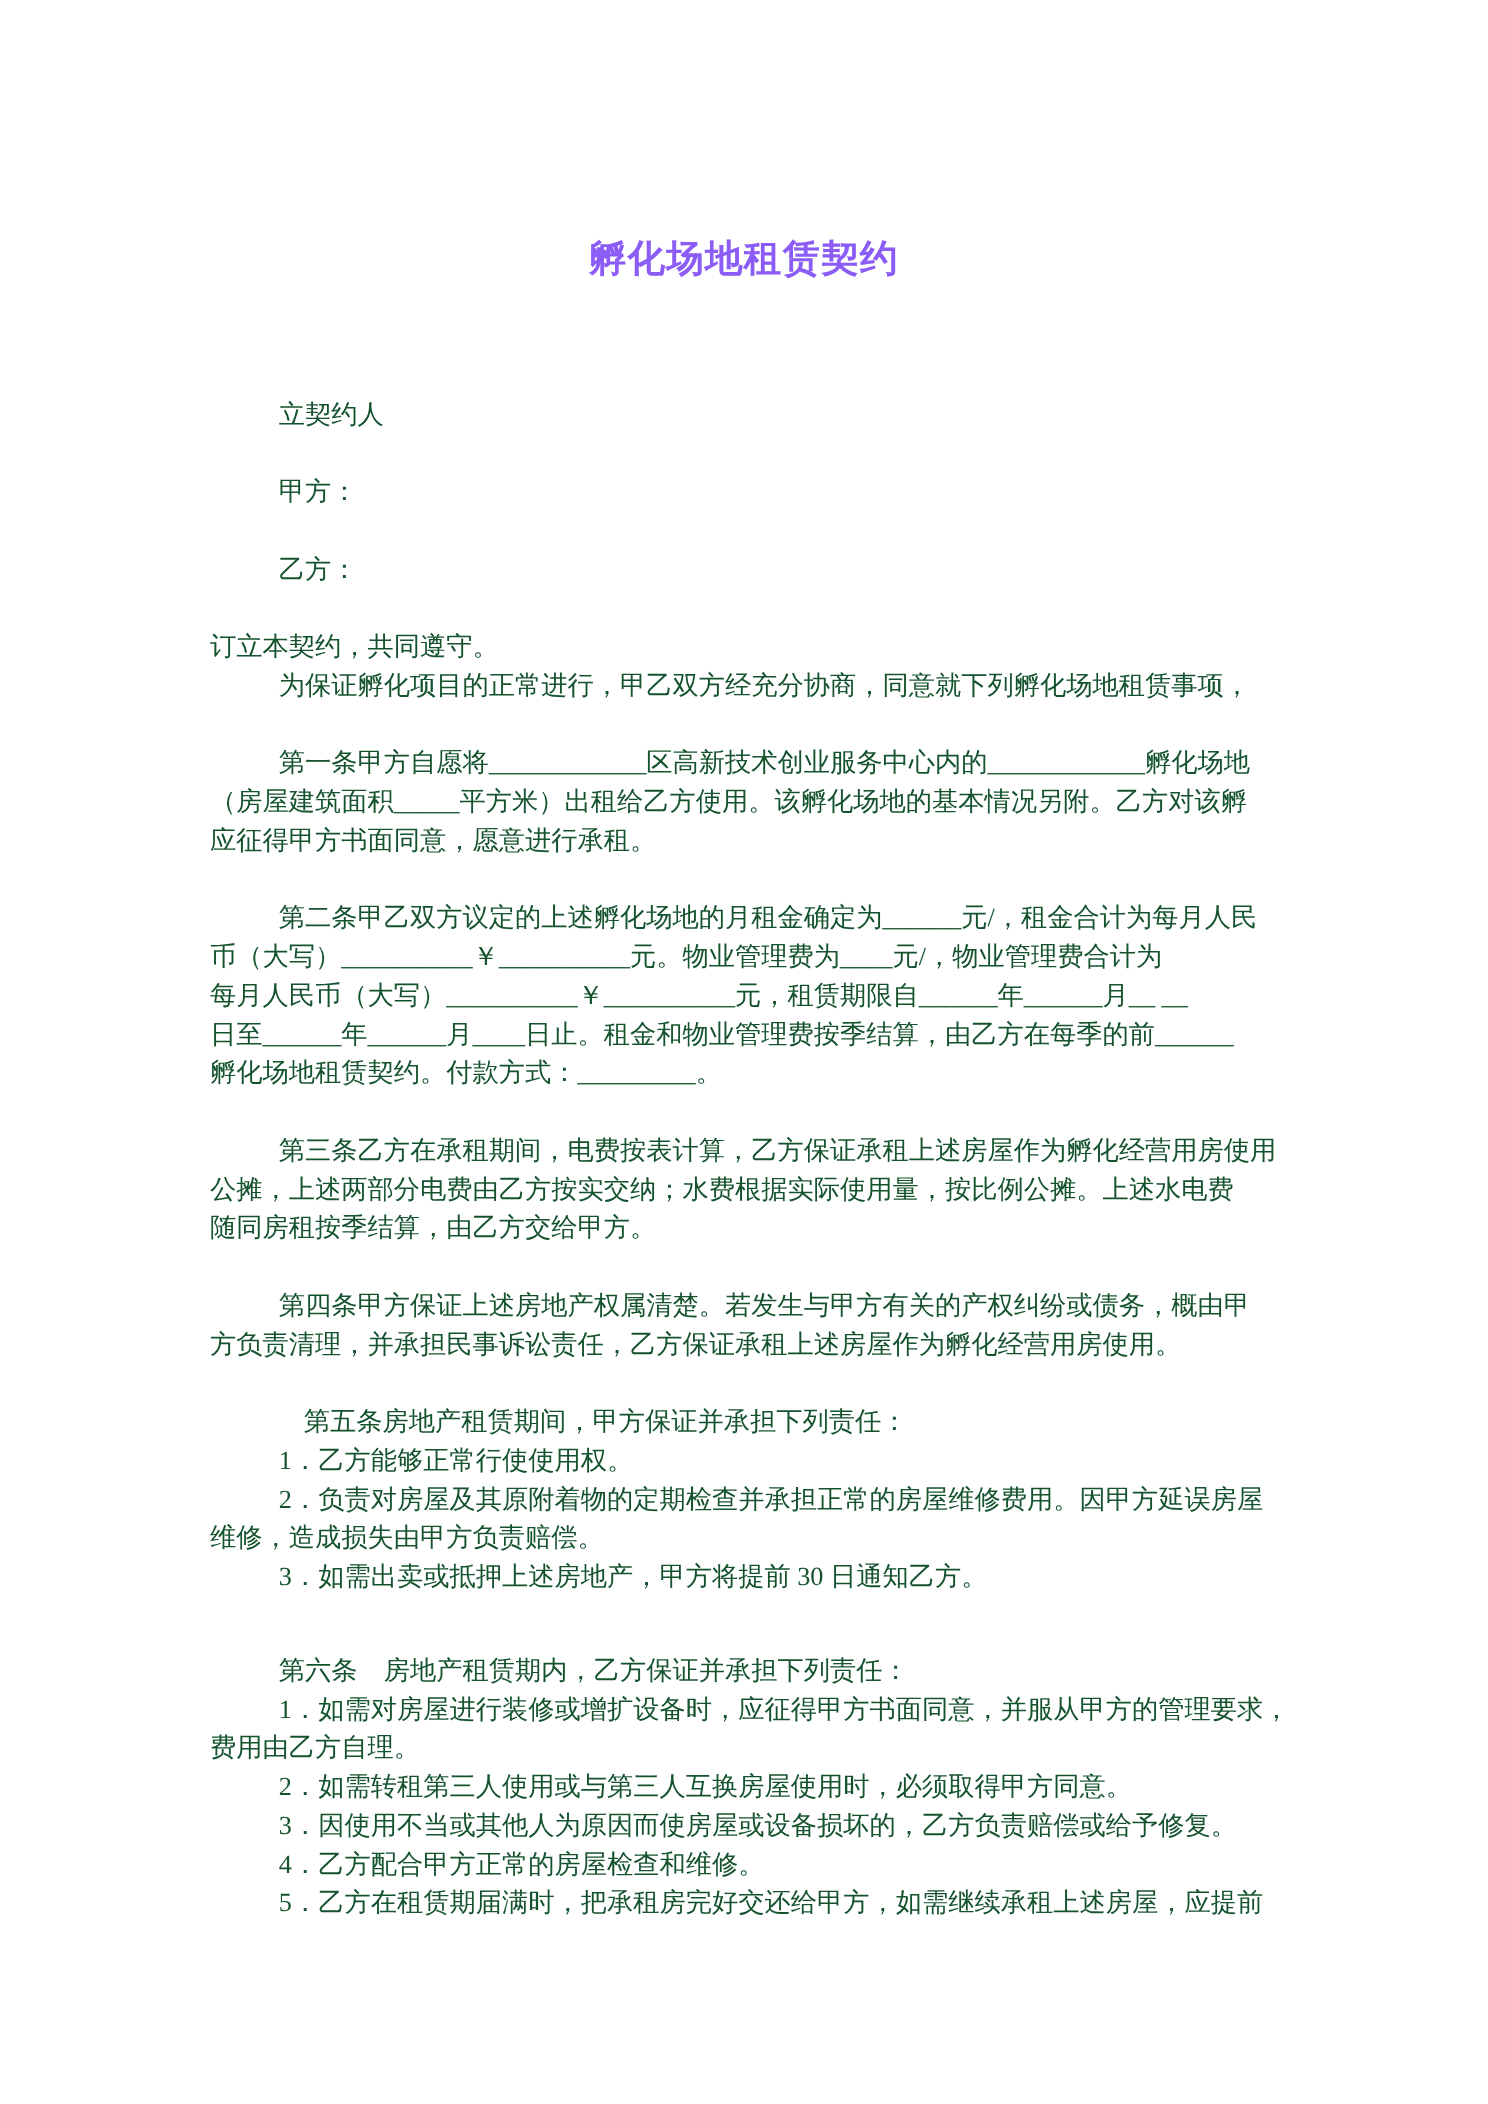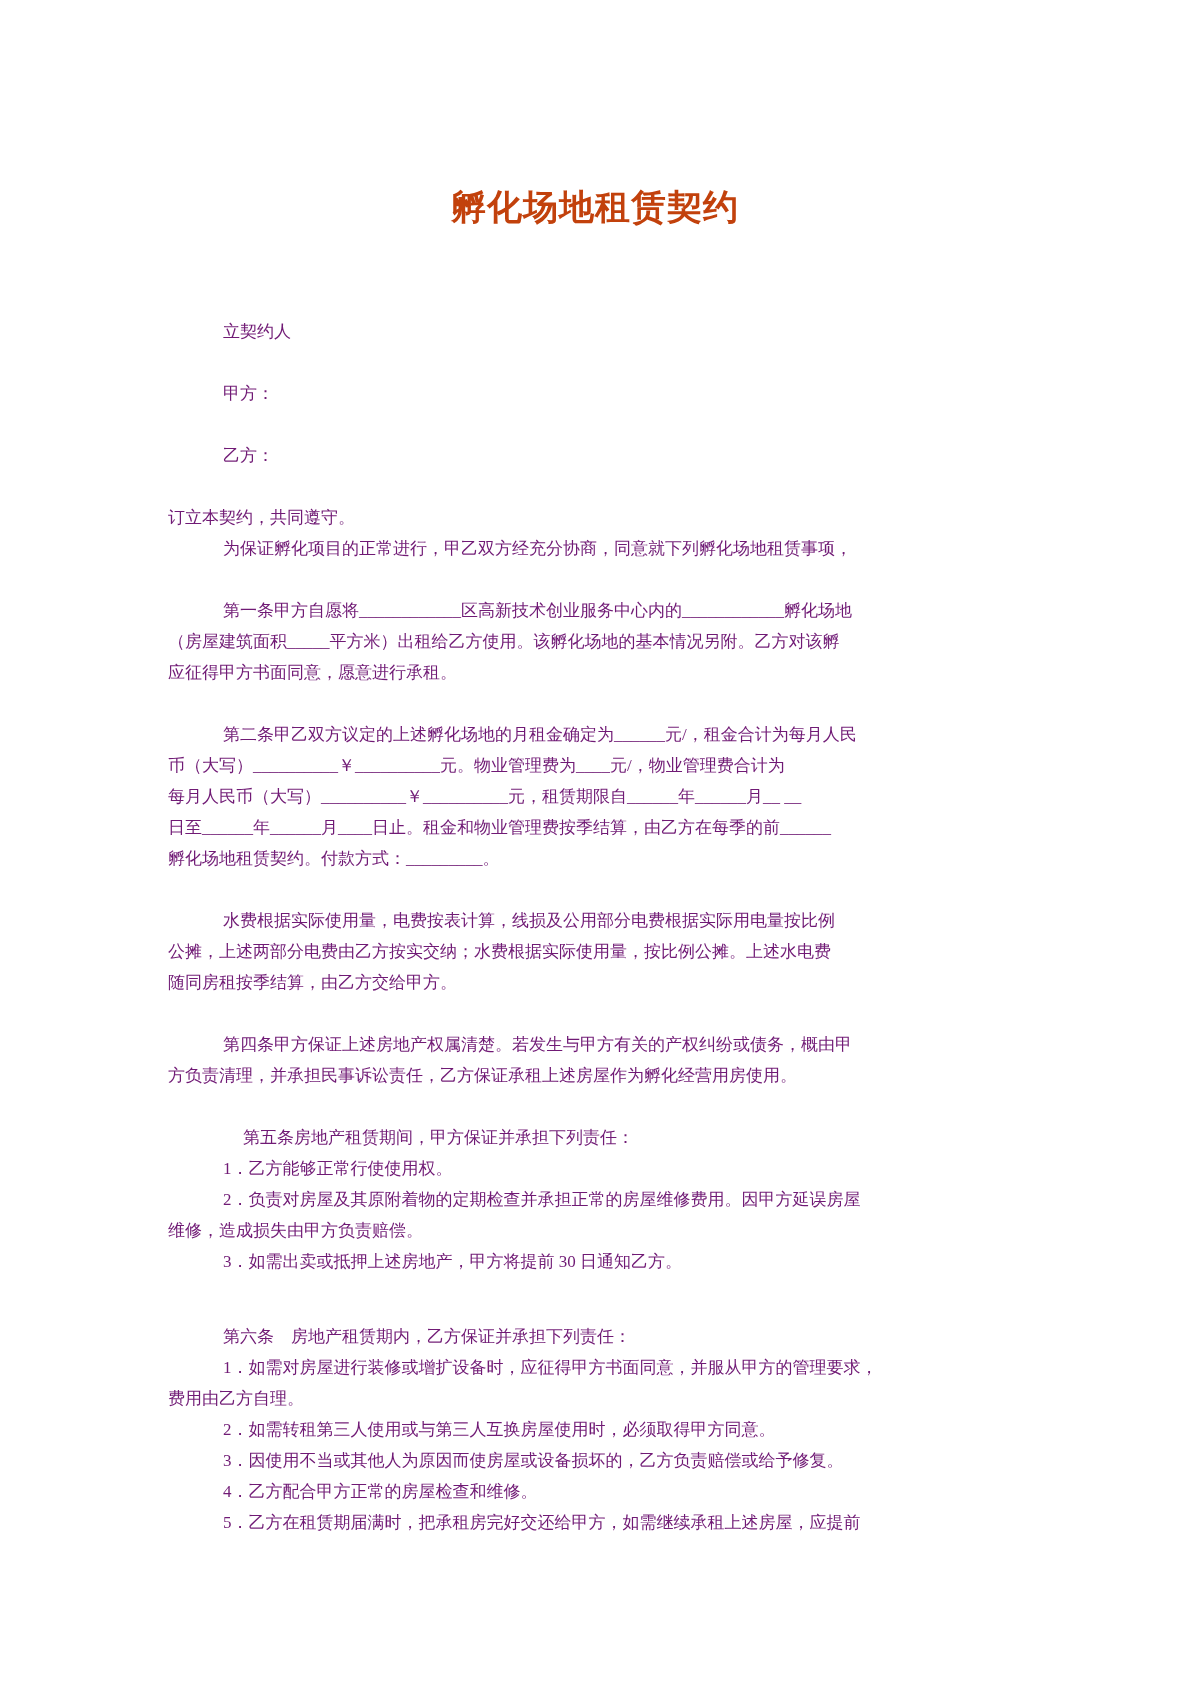--- a/index.html
+++ b/index.html
@@ -19,41 +19,41 @@
     position: absolute;
     left: 168px;
     top: 186px;
     width: 854px;
     color: #3a3a3a;
   }
   .doc-title {
     display: block;
     width: 100%;
     text-align: center;
-    font-size: 35px;
+    font-size: 30px;
     line-height: 44px;
     font-weight: bold;
-    color: #c2410c;
+    color: #8b5cf6;
     margin: 0 0 86px 0;
     letter-spacing: 1px;
   }
   .block {
     margin: 0 0 31px 0;
   }
   .block:last-child {
     margin-bottom: 0;
     margin-top: 44px;
   }
   .line {
     display: block;
-    font-size: 17px;
+    font-size: 21px;
     line-height: 31px;
     height: 31px;
     white-space: pre;
-    color: #701a75;
+    color: #14532d;
   }
   .ind {
     padding-left: 55px;
   }
   .ind-more {
     padding-left: 75px;
   }
 </style>
 </head>
 <body>
@@ -88,21 +88,21 @@
 
     <div class="block">
       <span class="line ind">第二条甲乙双方议定的上述孵化场地的月租金确定为______元/，租金合计为每月人民</span>
       <span class="line">币（大写）__________￥__________元。物业管理费为____元/，物业管理费合计为</span>
       <span class="line">每月人民币（大写）__________￥__________元，租赁期限自______年______月__ __</span>
       <span class="line">日至______年______月____日止。租金和物业管理费按季结算，由乙方在每季的前______</span>
       <span class="line">孵化场地租赁契约。付款方式：_________。</span>
     </div>
 
     <div class="block">
-      <span class="line ind">水费根据实际使用量，电费按表计算，线损及公用部分电费根据实际用电量按比例</span>
+      <span class="line ind">第三条乙方在承租期间，电费按表计算，乙方保证承租上述房屋作为孵化经营用房使用</span>
       <span class="line">公摊，上述两部分电费由乙方按实交纳；水费根据实际使用量，按比例公摊。上述水电费</span>
       <span class="line">随同房租按季结算，由乙方交给甲方。</span>
     </div>
 
     <div class="block">
       <span class="line ind">第四条甲方保证上述房地产权属清楚。若发生与甲方有关的产权纠纷或债务，概由甲</span>
       <span class="line">方负责清理，并承担民事诉讼责任，乙方保证承租上述房屋作为孵化经营用房使用。</span>
     </div>
 
     <div class="block">

